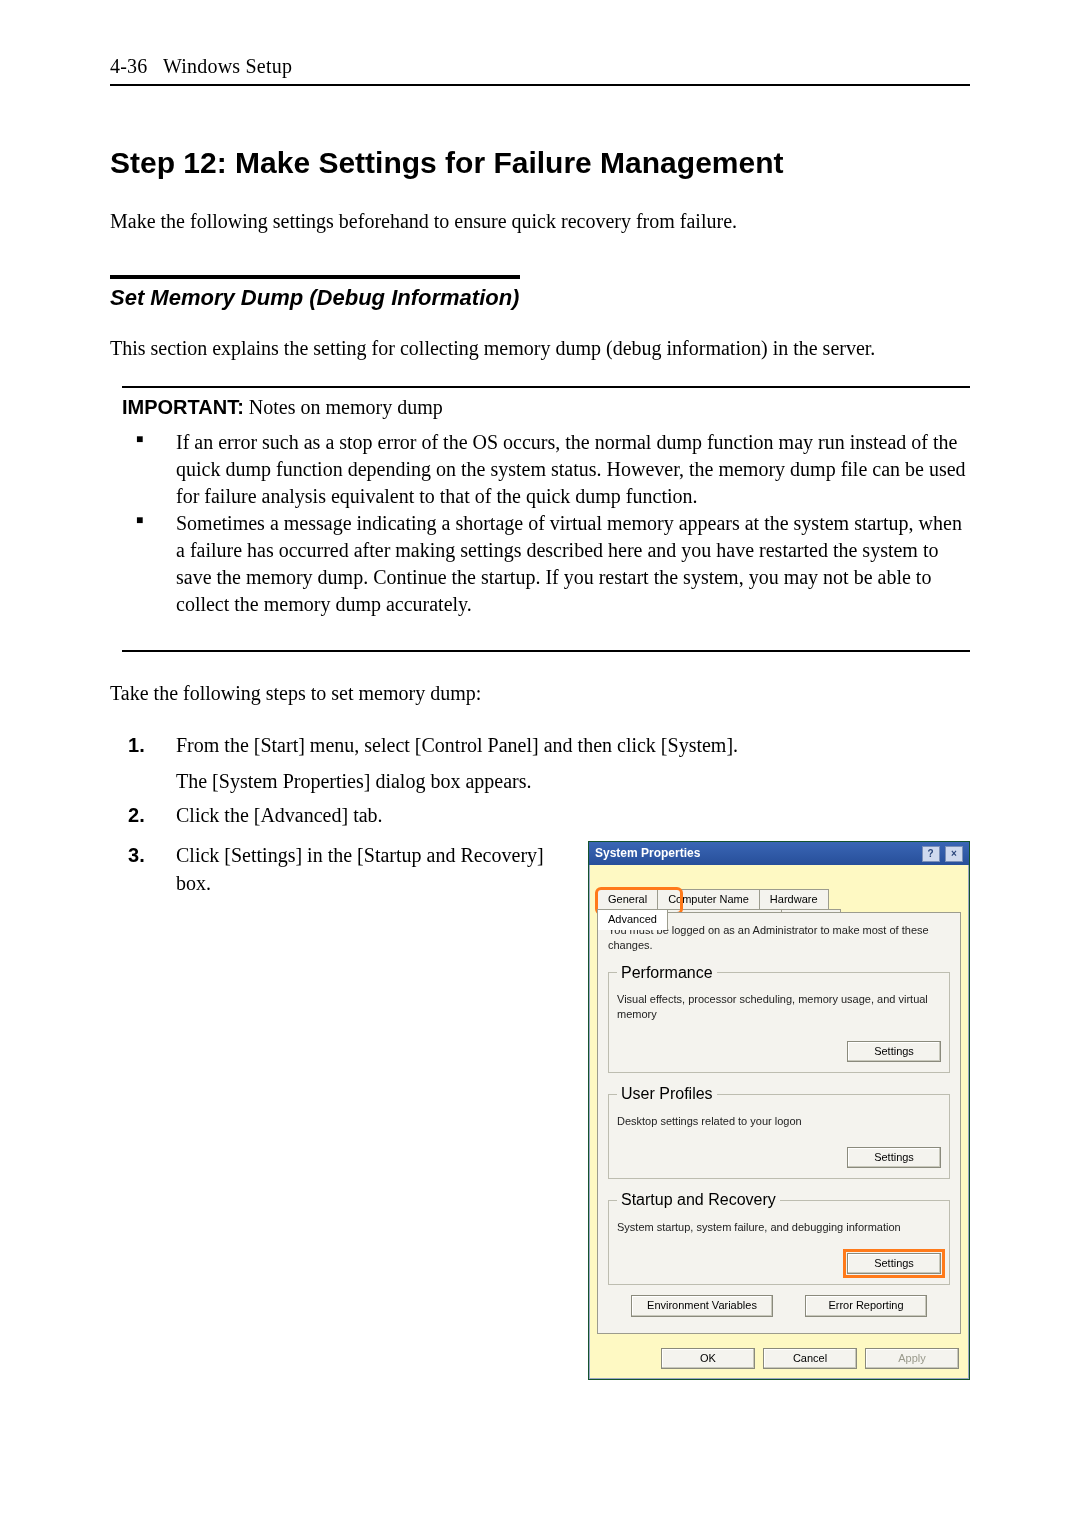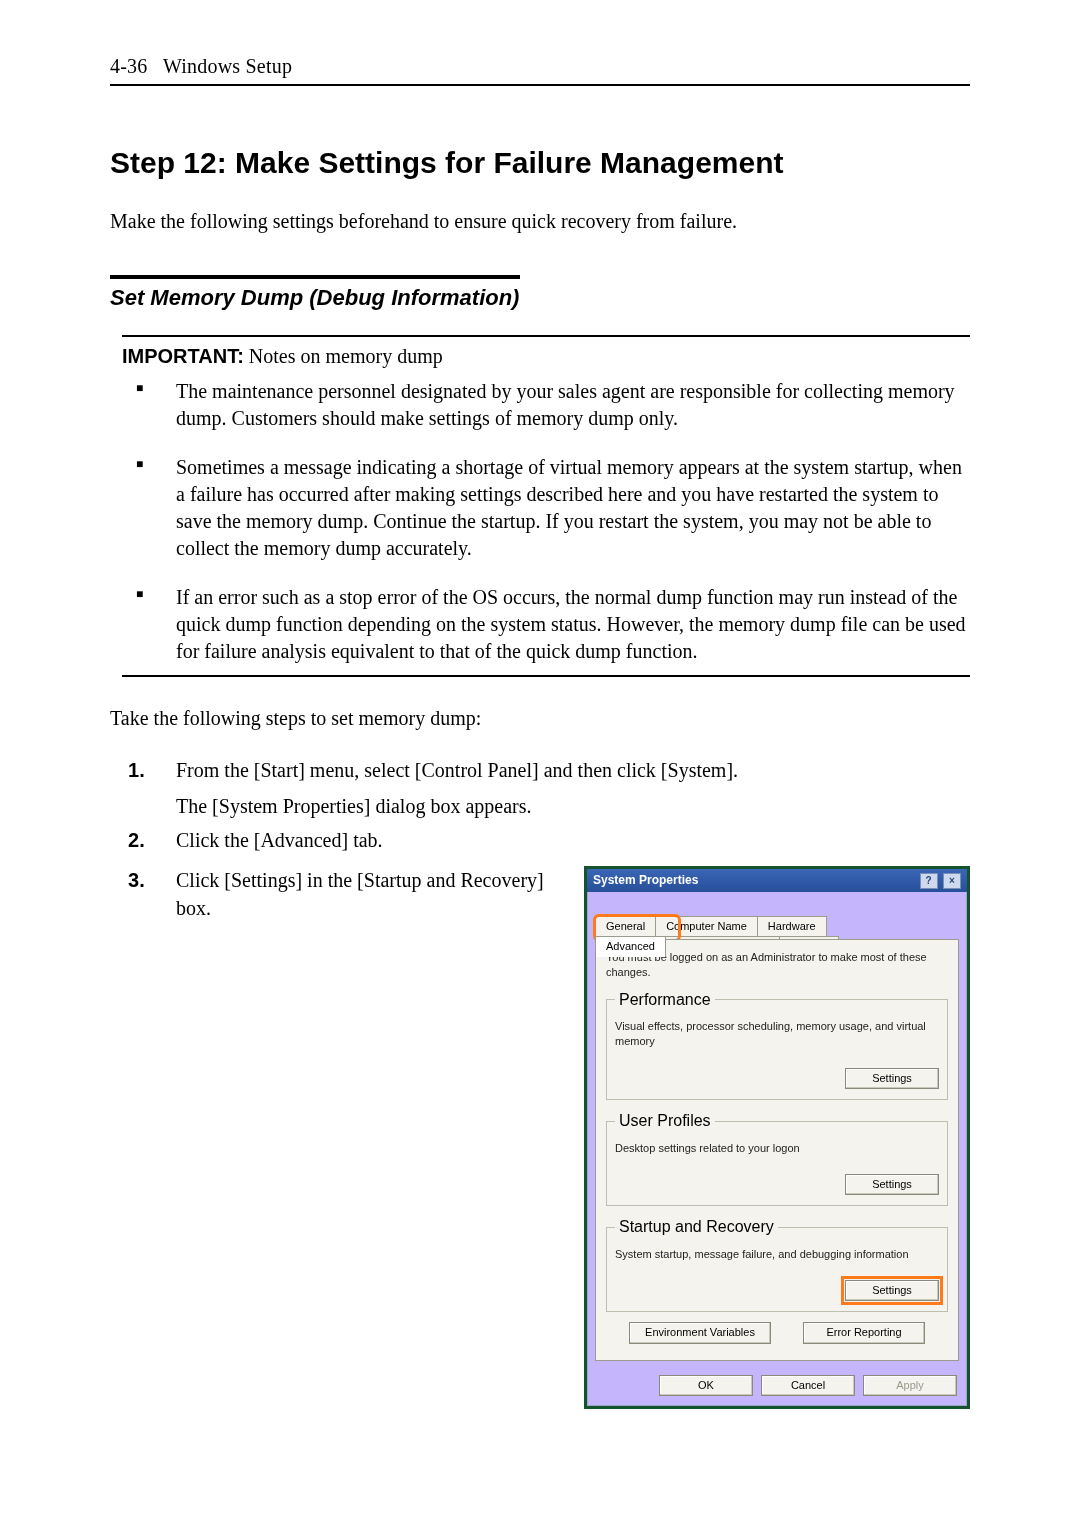--- a/index.html
+++ b/index.html
@@ -116,22 +116,22 @@
     gap: 20px;
   }
   .step-row .text-col {
     flex: 1;
   }
   
   .dialog {
     width: 380px;
     font-family: Tahoma, Arial, sans-serif;
     font-size: 11px;
-    border: 3px solid #14532d;
-    background: #c4b5fd;
+    border: 1px solid #14532d;
+    background: #fef9c3;
     box-shadow: 0 0 0 1px #9aa7c4 inset;
   }
   .titlebar {
     background: linear-gradient(#3a66b5, #274f9a);
     color: #fff;
     font-weight: bold;
     font-size: 12px;
     padding: 3px 6px;
     display: flex;
     align-items: center;
@@ -247,29 +247,29 @@
   </div>
   <hr class="header-rule">
 
   <h1 class="step-title">Step 12: Make Settings for Failure Management</h1>
 
   <p class="body-text">Make the following settings beforehand to ensure quick recovery from failure.</p>
 
   <hr class="thick-rule">
   <h2 class="subheading">Set Memory Dump (Debug Information)</h2>
 
+  <p class="body-text">This section explains the setting for collecting memory dump (debug information) in the server.</p>
 
   <div class="important-box">
     <div>
       <span class="important-label">IMPORTANT:</span><span class="important-tail"> Notes on memory dump</span>
     </div>
     <ul class="bullets">
-      <li>The maintenance personnel designated by your sales agent are responsible for collecting memory dump. Customers should make settings of memory dump only.</li>
+      <li style="margin-bottom:0;">If an error such as a stop error of the OS occurs, the normal dump function may run instead of the quick dump function depending on the system status. However, the memory dump file can be used for failure analysis equivalent to that of the quick dump function.</li>
       <li>Sometimes a message indicating a shortage of virtual memory appears at the system startup, when a failure has occurred after making settings described here and you have restarted the system to save the memory dump. Continue the startup. If you restart the system, you may not be able to collect the memory dump accurately.</li>
-      <li style="margin-bottom:0;">If an error such as a stop error of the OS occurs, the normal dump function may run instead of the quick dump function depending on the system status. However, the memory dump file can be used for failure analysis equivalent to that of the quick dump function.</li>
     </ul>
   </div>
 
   <p class="body-text">Take the following steps to set memory dump:</p>
 
   <ol class="steps">
     <li>
       <span>From the [Start] menu, select [Control Panel] and then click [System].</span>
       <span class="step-sub">The [System Properties] dialog box appears.</span>
     </li>
@@ -326,21 +326,21 @@
               <fieldset class="group">
                 <legend>User Profiles</legend>
                 <div class="group-desc">Desktop settings related to your logon</div>
                 <div class="btn-row-right">
                   <span class="btn">Settings</span>
                 </div>
               </fieldset>
 
               <fieldset class="group">
                 <legend>Startup and Recovery</legend>
-                <div class="group-desc">System startup, message failure, and debugging information</div>
+                <div class="group-desc">System startup, system failure, and debugging information</div>
                 <div class="btn-row-right">
                   <span class="btn highlighted">Settings</span>
                 </div>
               </fieldset>
 
               <div class="env-row">
                 <span class="btn" style="min-width:120px;">Environment Variables</span>
                 <span class="btn" style="min-width:100px;">Error Reporting</span>
               </div>
             </div>

